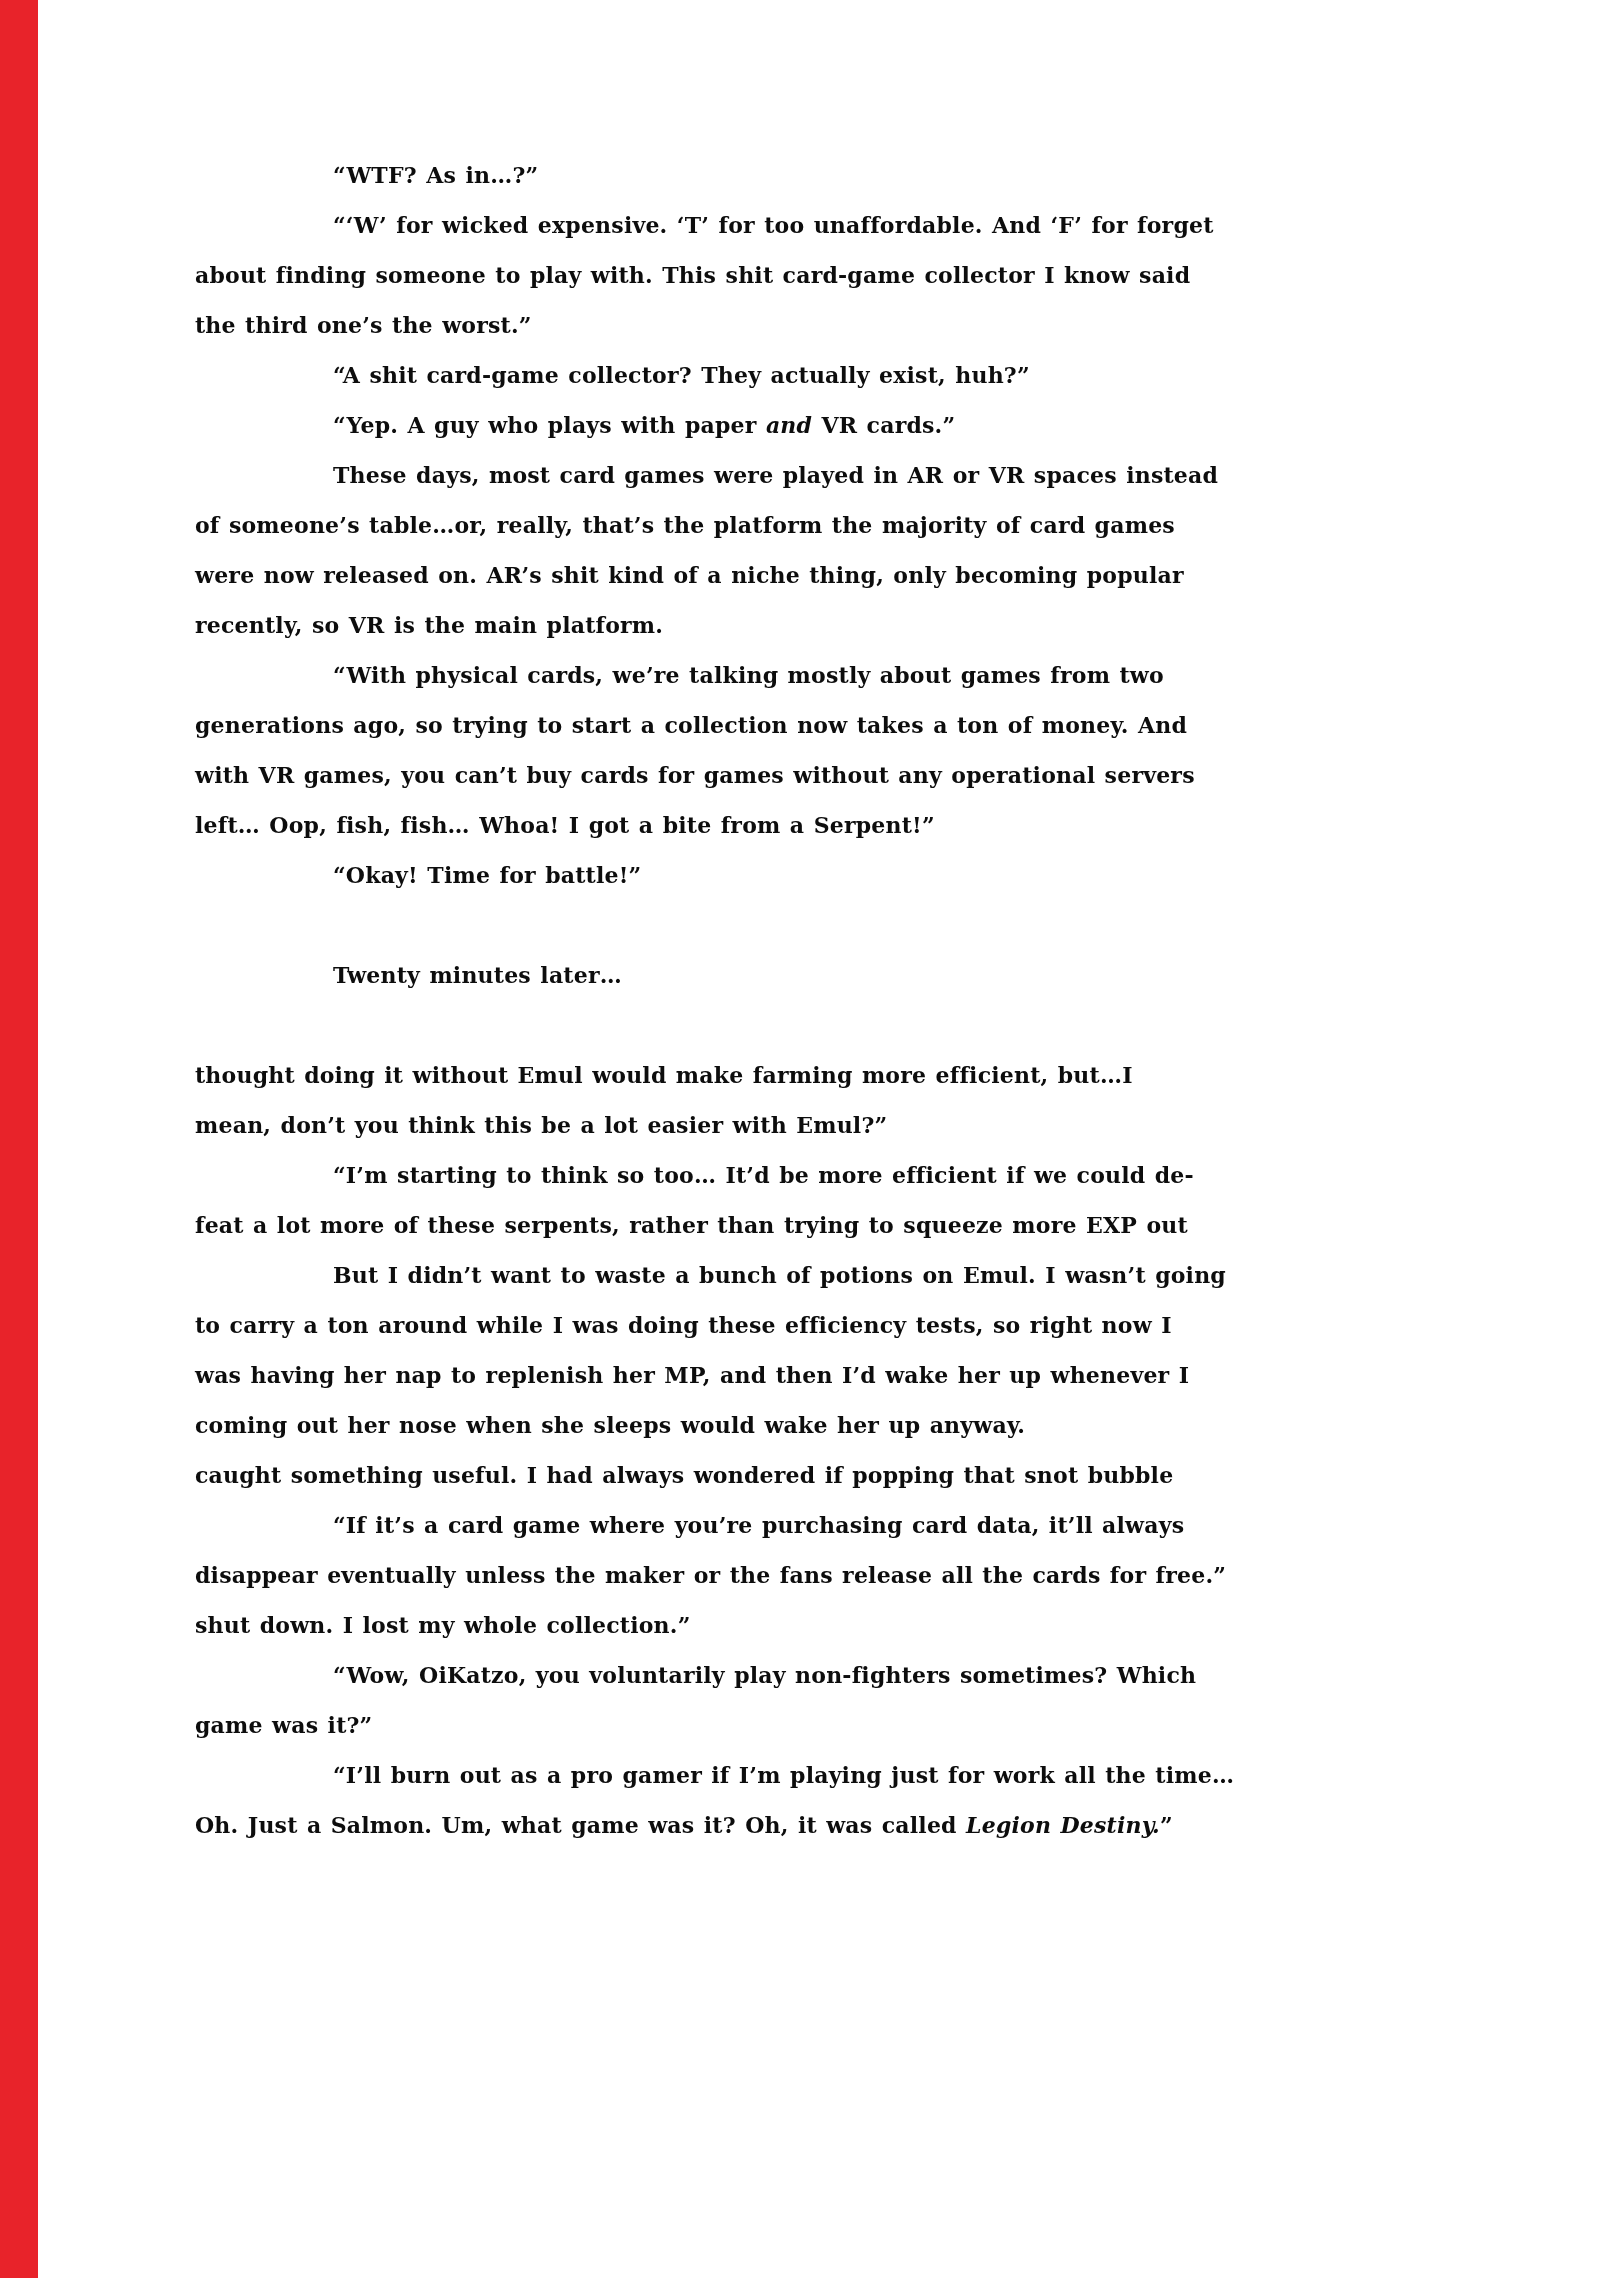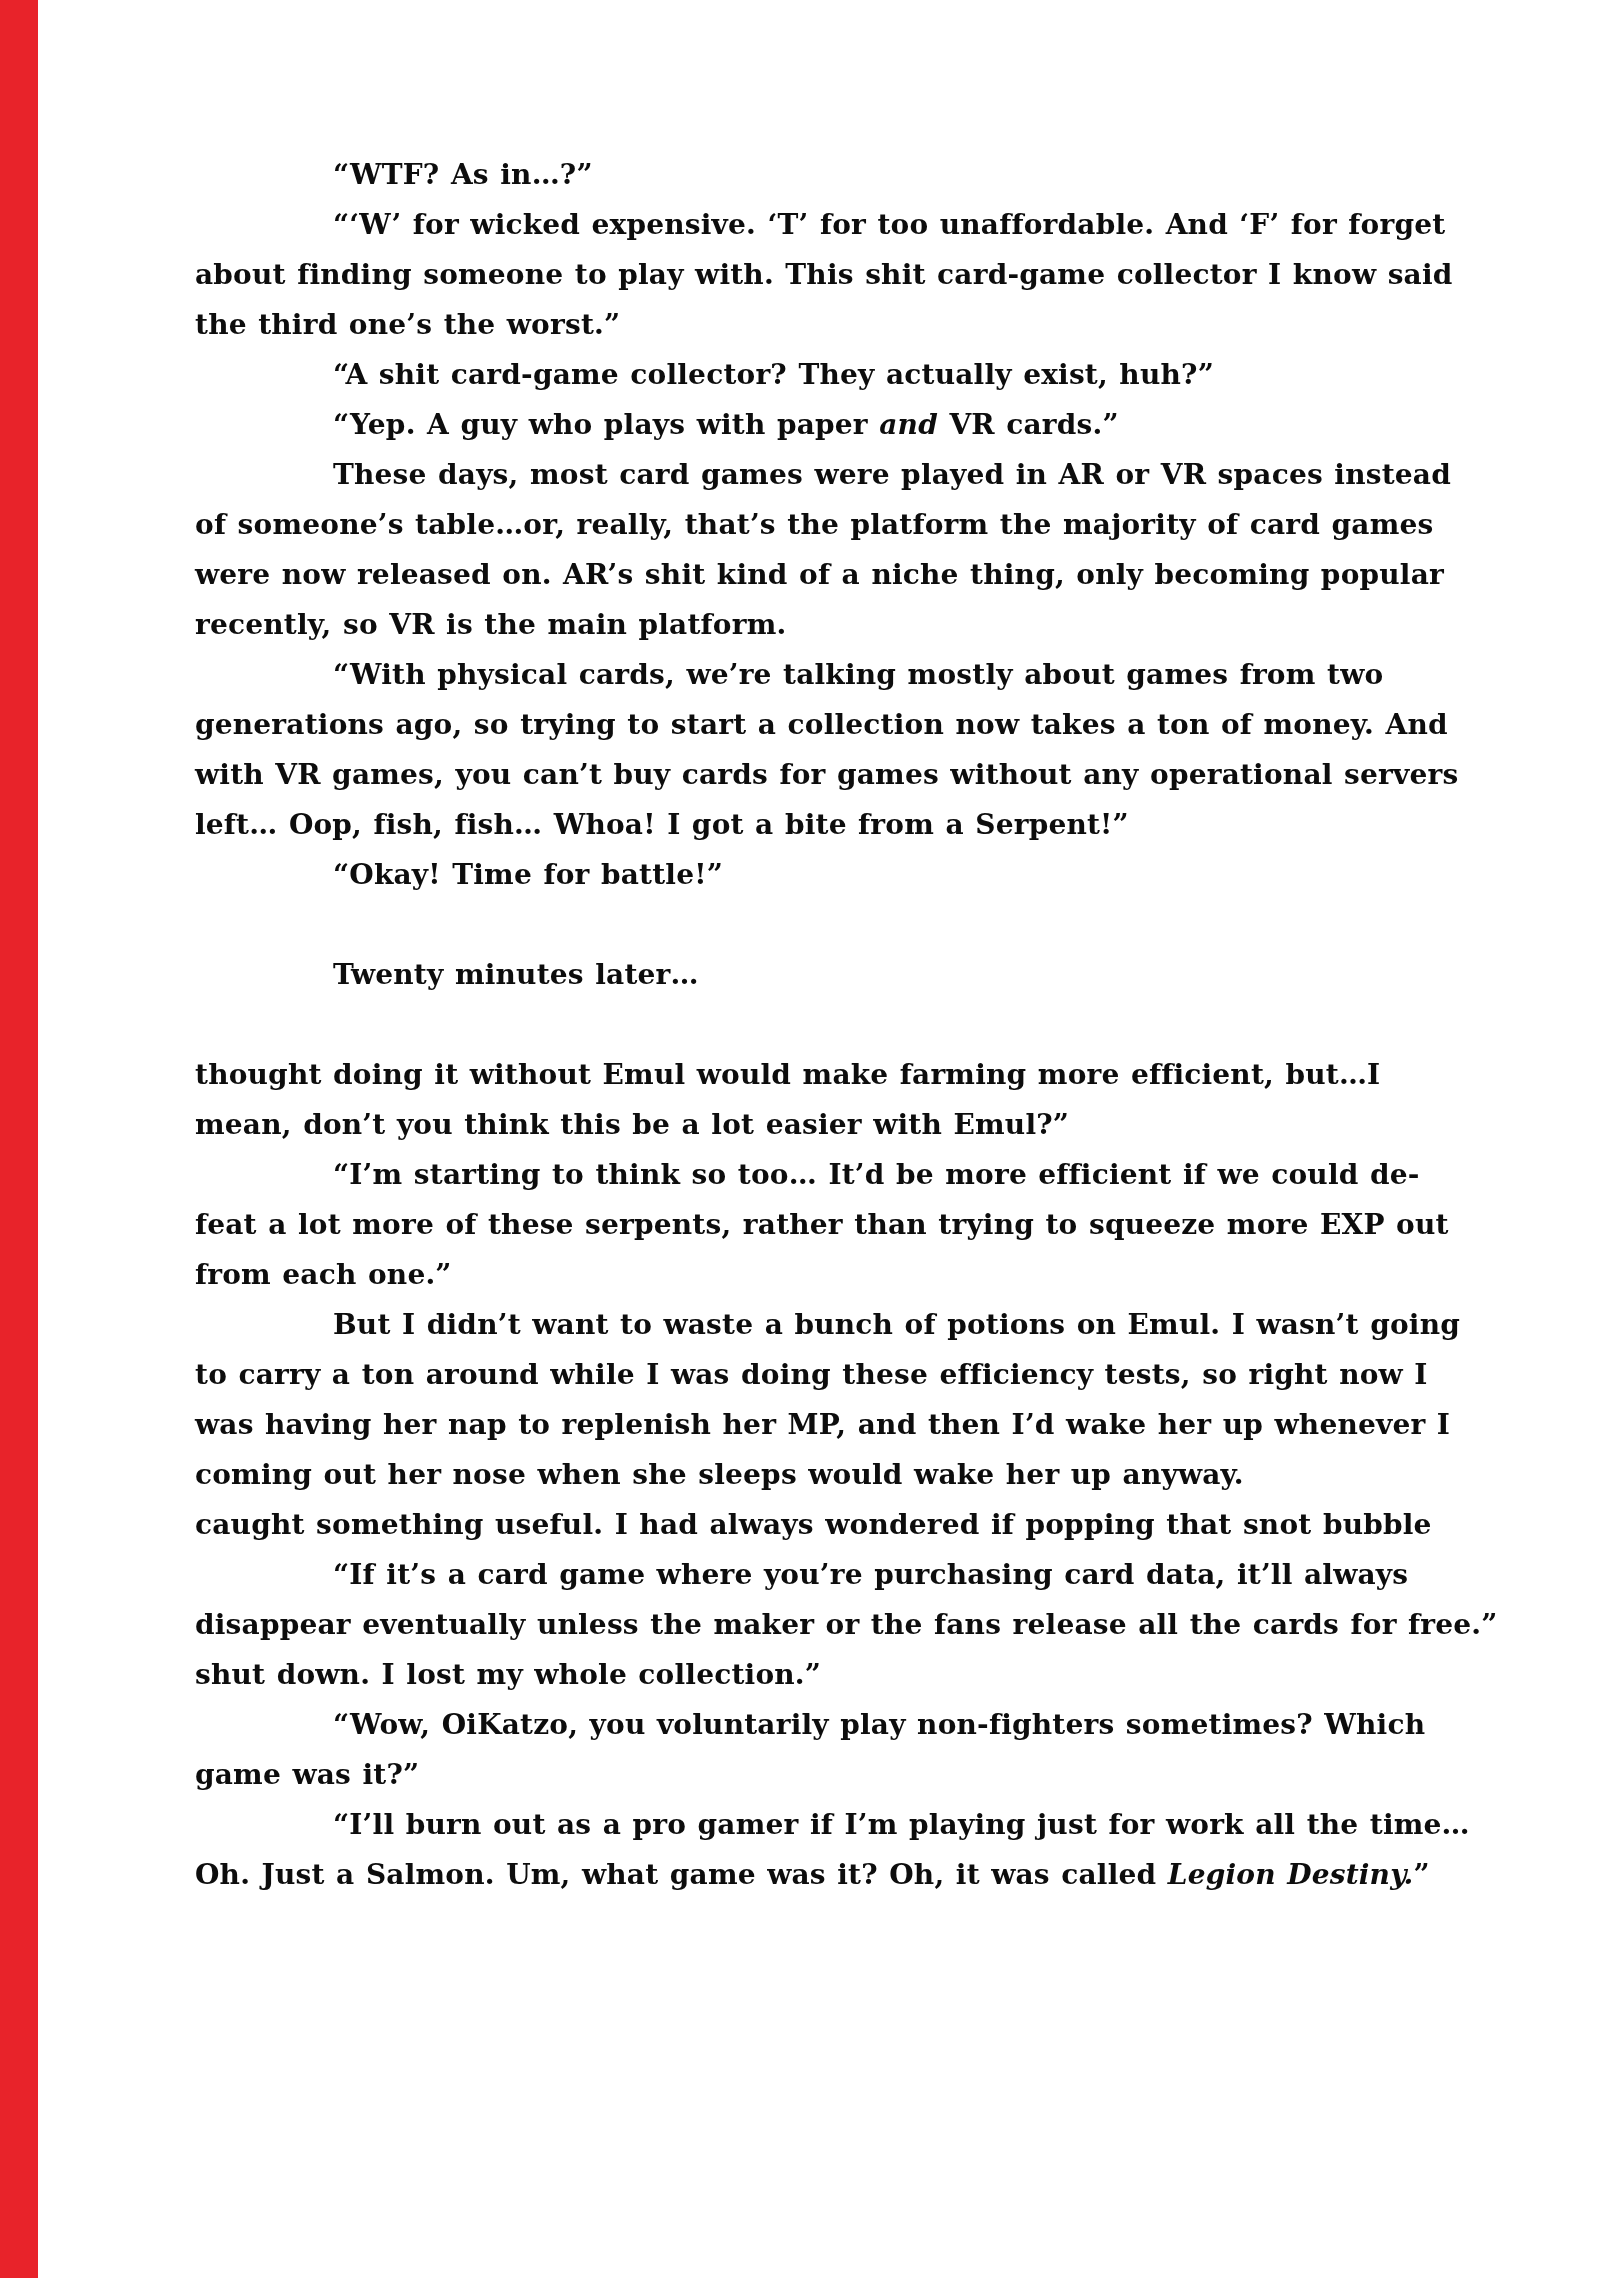--- a/index.html
+++ b/index.html
@@ -20,21 +20,21 @@
     left: 0;
     top: 0;
     width: 38px;
     height: 2278px;
   }
   .text-block {
     position: absolute;
     left: 195px;
     top: 150px;
     width: 1330px;
-    font-size: 28px;
+    font-size: 22px;
     font-weight: bold;
     line-height: 50px;
     letter-spacing: 0.2px;
     word-spacing: 1.5px;
     color: #0d0d0d;
   }
   .line {
     height: 50px;
     white-space: nowrap;
   }
@@ -65,21 +65,20 @@
       <div class="line">with VR games, you can’t buy cards for games without any operational servers</div>
       <div class="line">left… Oop, fish, fish… Whoa! I got a bite from a Serpent!”</div>
       <div class="line indent">“Okay! Time for battle!”</div>
       <div class="line">&nbsp;</div>
       <div class="line indent">Twenty minutes later…</div>
       <div class="line">&nbsp;</div>
       <div class="line">thought doing it without Emul would make farming more efficient, but…I</div>
       <div class="line">mean, don’t you think this be a lot easier with Emul?”</div>
       <div class="line indent">“I’m starting to think so too… It’d be more efficient if we could de-</div>
       <div class="line">feat a lot more of these serpents, rather than trying to squeeze more EXP out</div>
-      <div class="line">from each one.”</div>
       <div class="line indent">But I didn’t want to waste a bunch of potions on Emul. I wasn’t going</div>
       <div class="line">to carry a ton around while I was doing these efficiency tests, so right now I</div>
       <div class="line">was having her nap to replenish her MP, and then I’d wake her up whenever I</div>
       <div class="line">coming out her nose when she sleeps would wake her up anyway.</div>
       <div class="line">caught something useful. I had always wondered if popping that snot bubble</div>
       <div class="line indent">“If it’s a card game where you’re purchasing card data, it’ll always</div>
       <div class="line">disappear eventually unless the maker or the fans release all the cards for free.”</div>
       <div class="line">shut down. I lost my whole collection.”</div>
       <div class="line indent">“Wow, OiKatzo, you voluntarily play non-fighters sometimes? Which</div>
       <div class="line">game was it?”</div>

